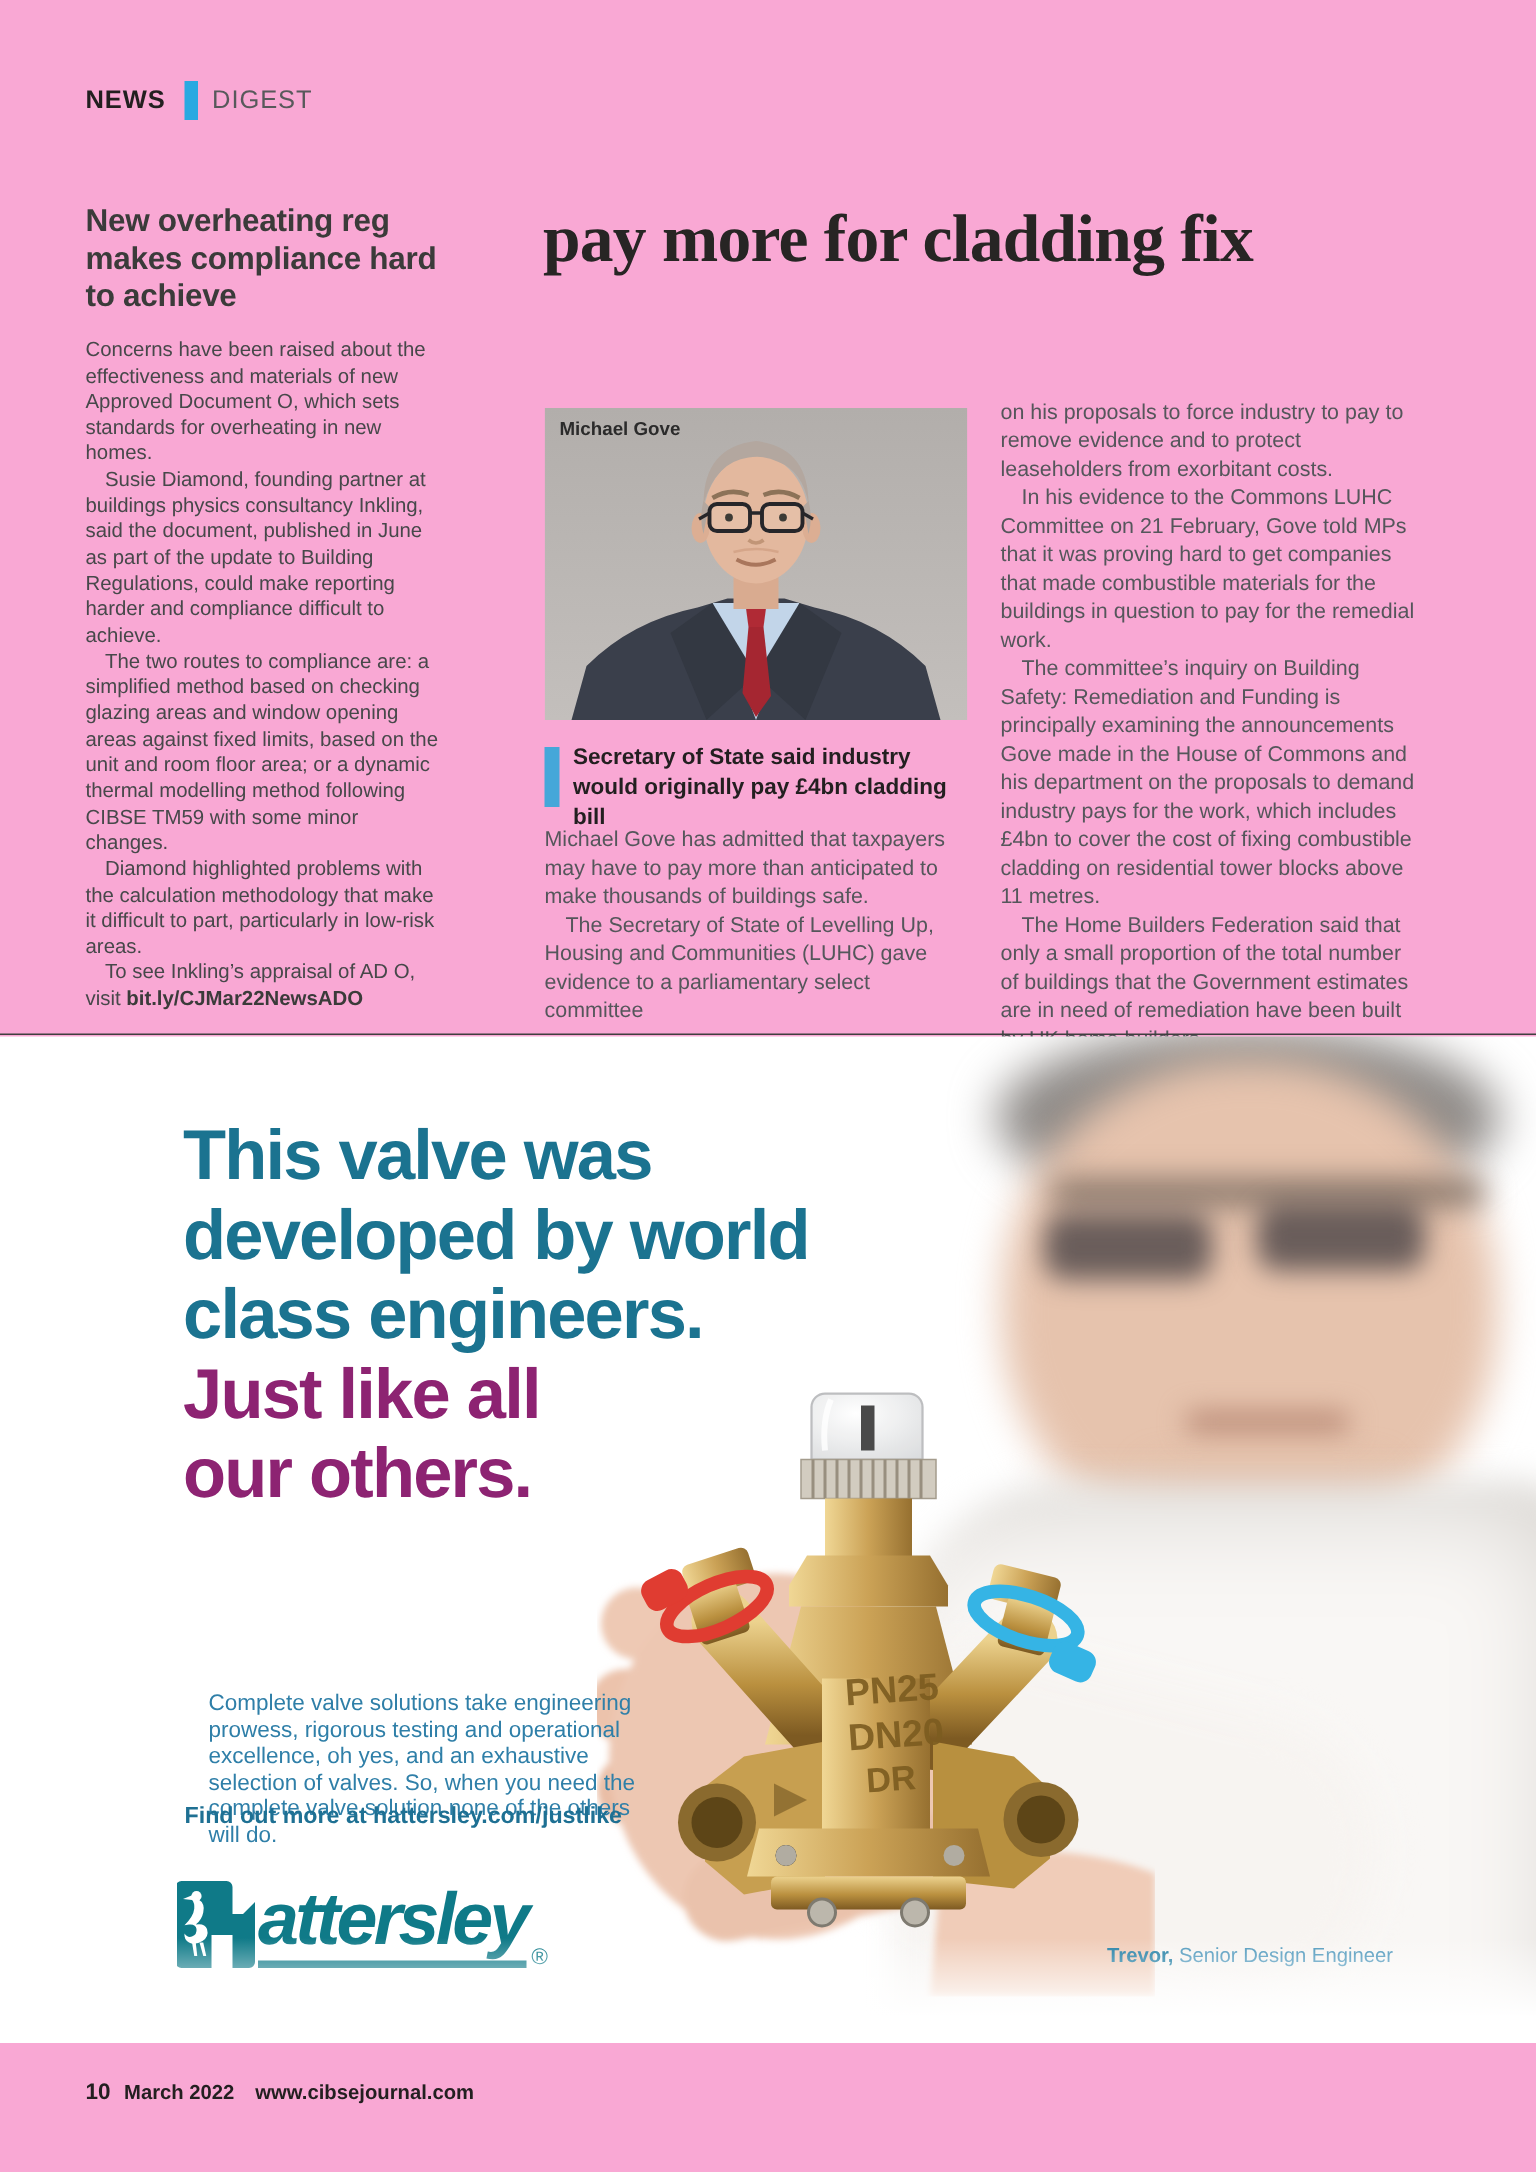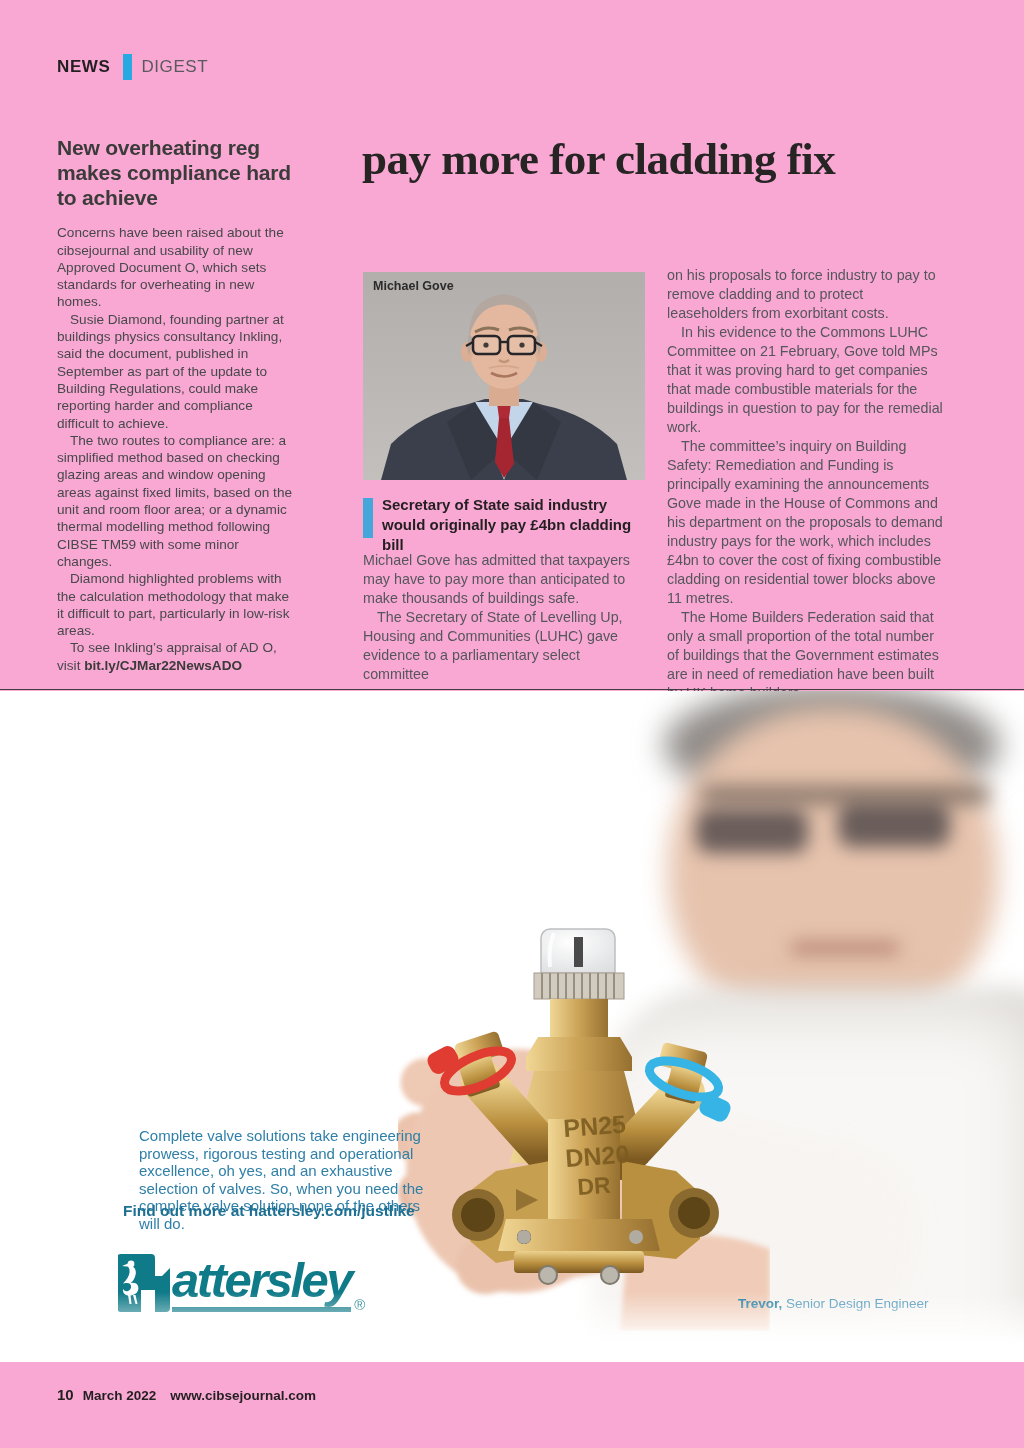--- a/index.html
+++ b/index.html
@@ -81,22 +81,22 @@
 <div class="page">
 
   <div class="masthead">
     <span class="news">NEWS</span>
     <span class="bar"></span>
     <span class="digest">DIGEST</span>
   </div>
 
   <div class="left-col">
     <h2 class="left-title">New overheating reg makes compliance hard to achieve</h2>
-    <p>Concerns have been raised about the cibsejournal and usability of new Approved Document O, which sets standards for overheating in new homes.</p>
-    <p class="indent">Susie Diamond, founding partner at buildings physics consultancy Inkling, said the document, published in September as part of the update to Building Regulations, could make reporting harder and compliance difficult to achieve.</p>
+    <p>Concerns have been raised about the effectiveness and materials of new Approved Document O, which sets standards for overheating in new homes.</p>
+    <p class="indent">Susie Diamond, founding partner at buildings physics consultancy Inkling, said the document, published in June as part of the update to Building Regulations, could make reporting harder and compliance difficult to achieve.</p>
     <p class="indent">The two routes to compliance are: a simplified method based on checking glazing areas and window opening areas against fixed limits, based on the unit and room floor area; or a dynamic thermal modelling method following CIBSE TM59 with some minor changes.</p>
     <p class="indent">Diamond highlighted problems with the calculation methodology that make it difficult to part, particularly in low-risk areas.</p>
     <p class="indent"><span>To see Inkling’s appraisal of AD O, visit </span><span class="link">bit.ly/CJMar22NewsADO</span></p>
   </div>
 
   <h1 class="headline">
     <span>pay more for cladding fix</span>
   </h1>
 
   <div class="photo">
@@ -144,21 +144,21 @@
     <div class="cap-bar"></div>
     <div class="cap-text">Secretary of State said industry would originally pay £4bn cladding bill</div>
   </div>
 
   <div class="col col-mid">
     <p>Michael Gove has admitted that taxpayers may have to pay more than anticipated to make thousands of buildings safe.</p>
     <p class="indent">The Secretary of State of Levelling Up, Housing and Communities (LUHC) gave evidence to a parliamentary select committee</p>
   </div>
 
   <div class="col col-right">
-    <p>on his proposals to force industry to pay to remove cladding and to protect leaseholders from exorbitant costs.</p>
+    <p>on his proposals to force industry to pay to remove evidence and to protect leaseholders from exorbitant costs.</p>
     <p class="indent">In his evidence to the Commons LUHC Committee on 21 February, Gove told MPs that it was proving hard to get companies that made combustible materials for the buildings in question to pay for the remedial work.</p>
     <p class="indent">The committee’s inquiry on Building Safety: Remediation and Funding is principally examining the announcements Gove made in the House of Commons and his department on the proposals to demand industry pays for the work, which includes £4bn to cover the cost of fixing combustible cladding on residential tower blocks above 11 metres.</p>
     <p class="indent">The Home Builders Federation said that only a small proportion of the total number of buildings that the Government estimates are in need of remediation have been built by UK home builders.</p>
   </div>
 
   <div class="divider"></div>
 
   <div class="advert">
 
     <div class="blur-hair"></div>
@@ -239,20 +239,27 @@
         <circle cx="126" cy="318" r="7" fill="#b1aca1"></circle>
           <circle cx="238" cy="318" r="7" fill="#b1aca1"></circle>
         <path d="M118,270 l22,11 l-22,11 z" fill="#8a6a2e" opacity=".85"></path>
 
         <text x="166" y="218" font-family="Liberation Sans, sans-serif" font-size="25" font-weight="700" fill="#7c5c20" opacity=".9" transform="rotate(-4 166 218)">PN25</text>
         <text x="168" y="248" font-family="Liberation Sans, sans-serif" font-size="25" font-weight="700" fill="#7c5c20" opacity=".9" transform="rotate(-4 168 248)">DN20</text>
         <text x="180" y="276" font-family="Liberation Sans, sans-serif" font-size="23" font-weight="700" fill="#7c5c20" opacity=".9" transform="rotate(-4 180 276)">DR</text>
       </svg>
     </div>
 
+    <h2 class="ad-headline">
+      <span class="teal">This valve was</span>
+      <span class="teal">developed by world</span>
+      <span class="teal">class engineers.</span>
+      <span class="purple">Just like all</span>
+      <span class="purple">our others.</span>
+    </h2>
     <p class="ad-body">Complete valve solutions take engineering prowess, rigorous testing and operational excellence, oh yes, and an exhaustive selection of valves. So, when you need the complete valve solution none of the others will do.</p>
     <p class="ad-cta">Find out more at hattersley.com/justlike</p>
 
     <div class="ad-logo">
       <svg width="52" height="58" viewBox="0 0 52 58">
         <path d="M3,0 h30 a4,4 0 0 1 4,4 v18 h7 l8,-8 v40 a4,4 0 0 1 -4,4 h-11 v-22 h-14 v22 h-20 a4,4 0 0 1 -4,-4 v-50 a4,4 0 0 1 4,-4 z" fill="#0f7a88"></path>
         <g fill="#ffffff">
           <circle cx="13" cy="10" r="3.4"></circle>
           <path d="M12.5,8.5 L4,12 L13,13 Z"></path>
           <path d="M14,12 q5,3 3.5,9 q-1,5 -5,8 q6,-1 7.5,3 q1.5,5 -3,8 q-5,3 -9,1 q-3.5,-2 -3,-6 q2,3 5,2 q3.5,-1.5 3,-5 q-0.5,-3.5 -5,-3 l-3,0.5 q6,-6 6.5,-11 q0.3,-4 -1.5,-6 Z"></path>

